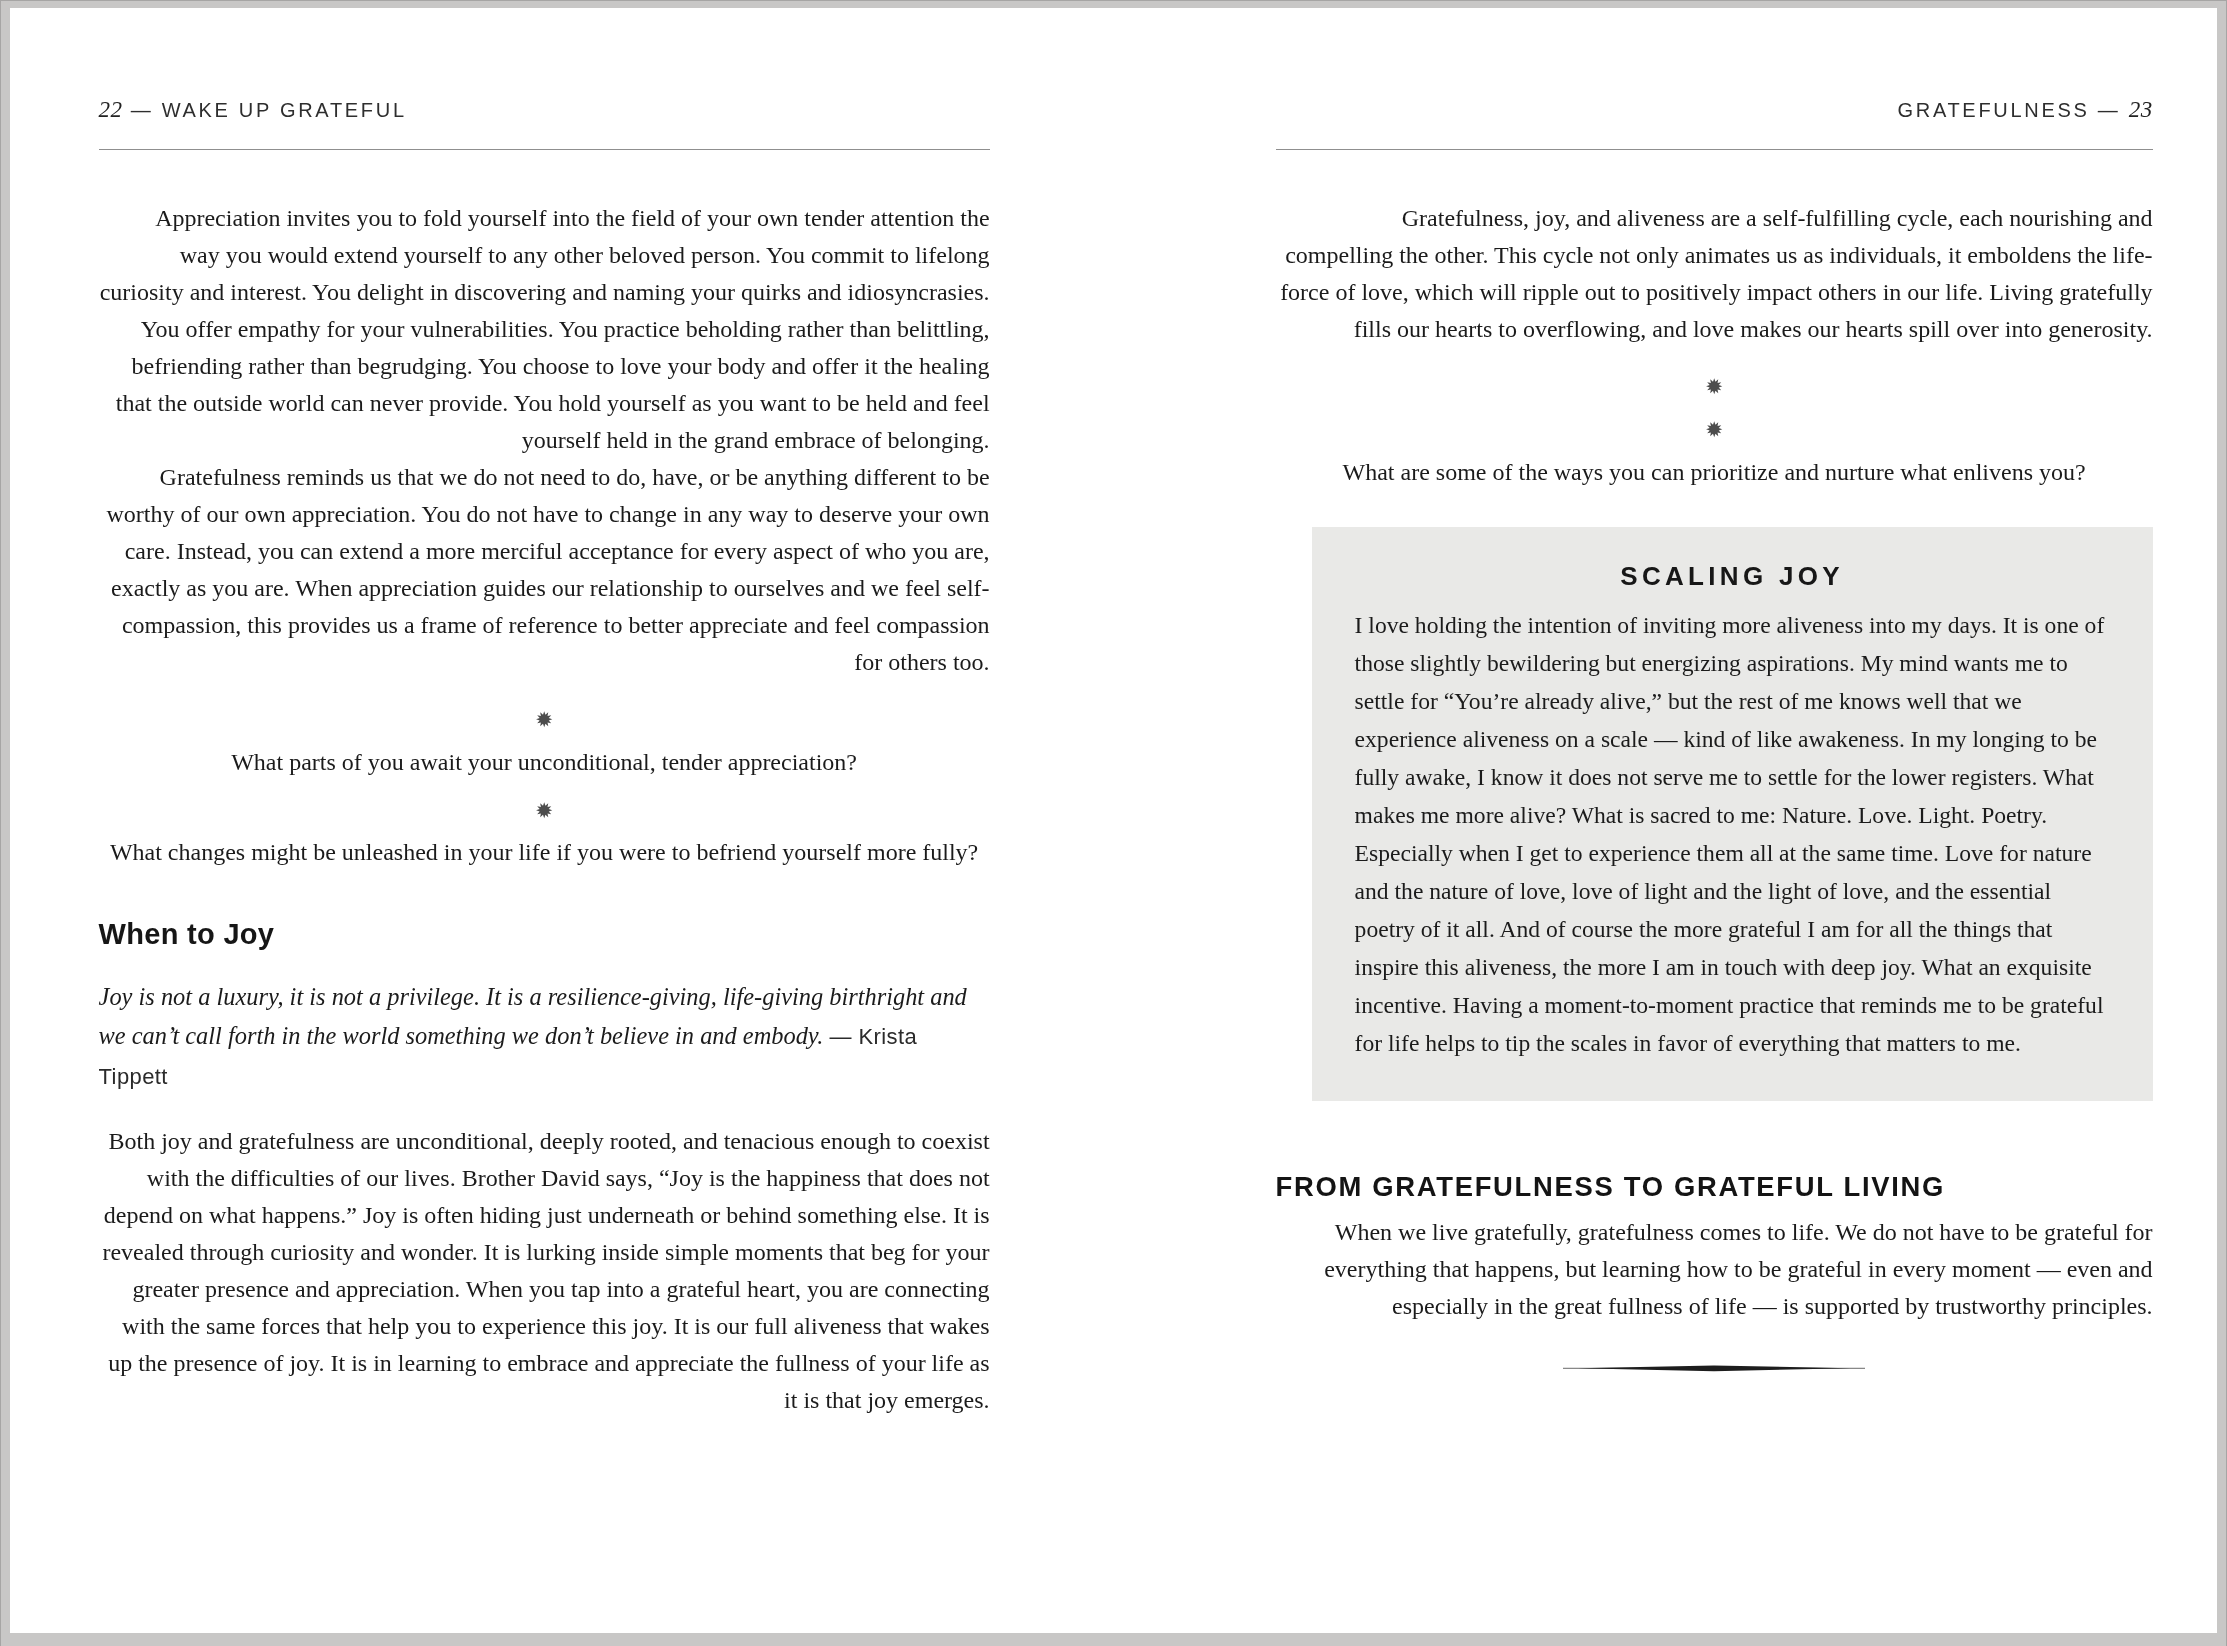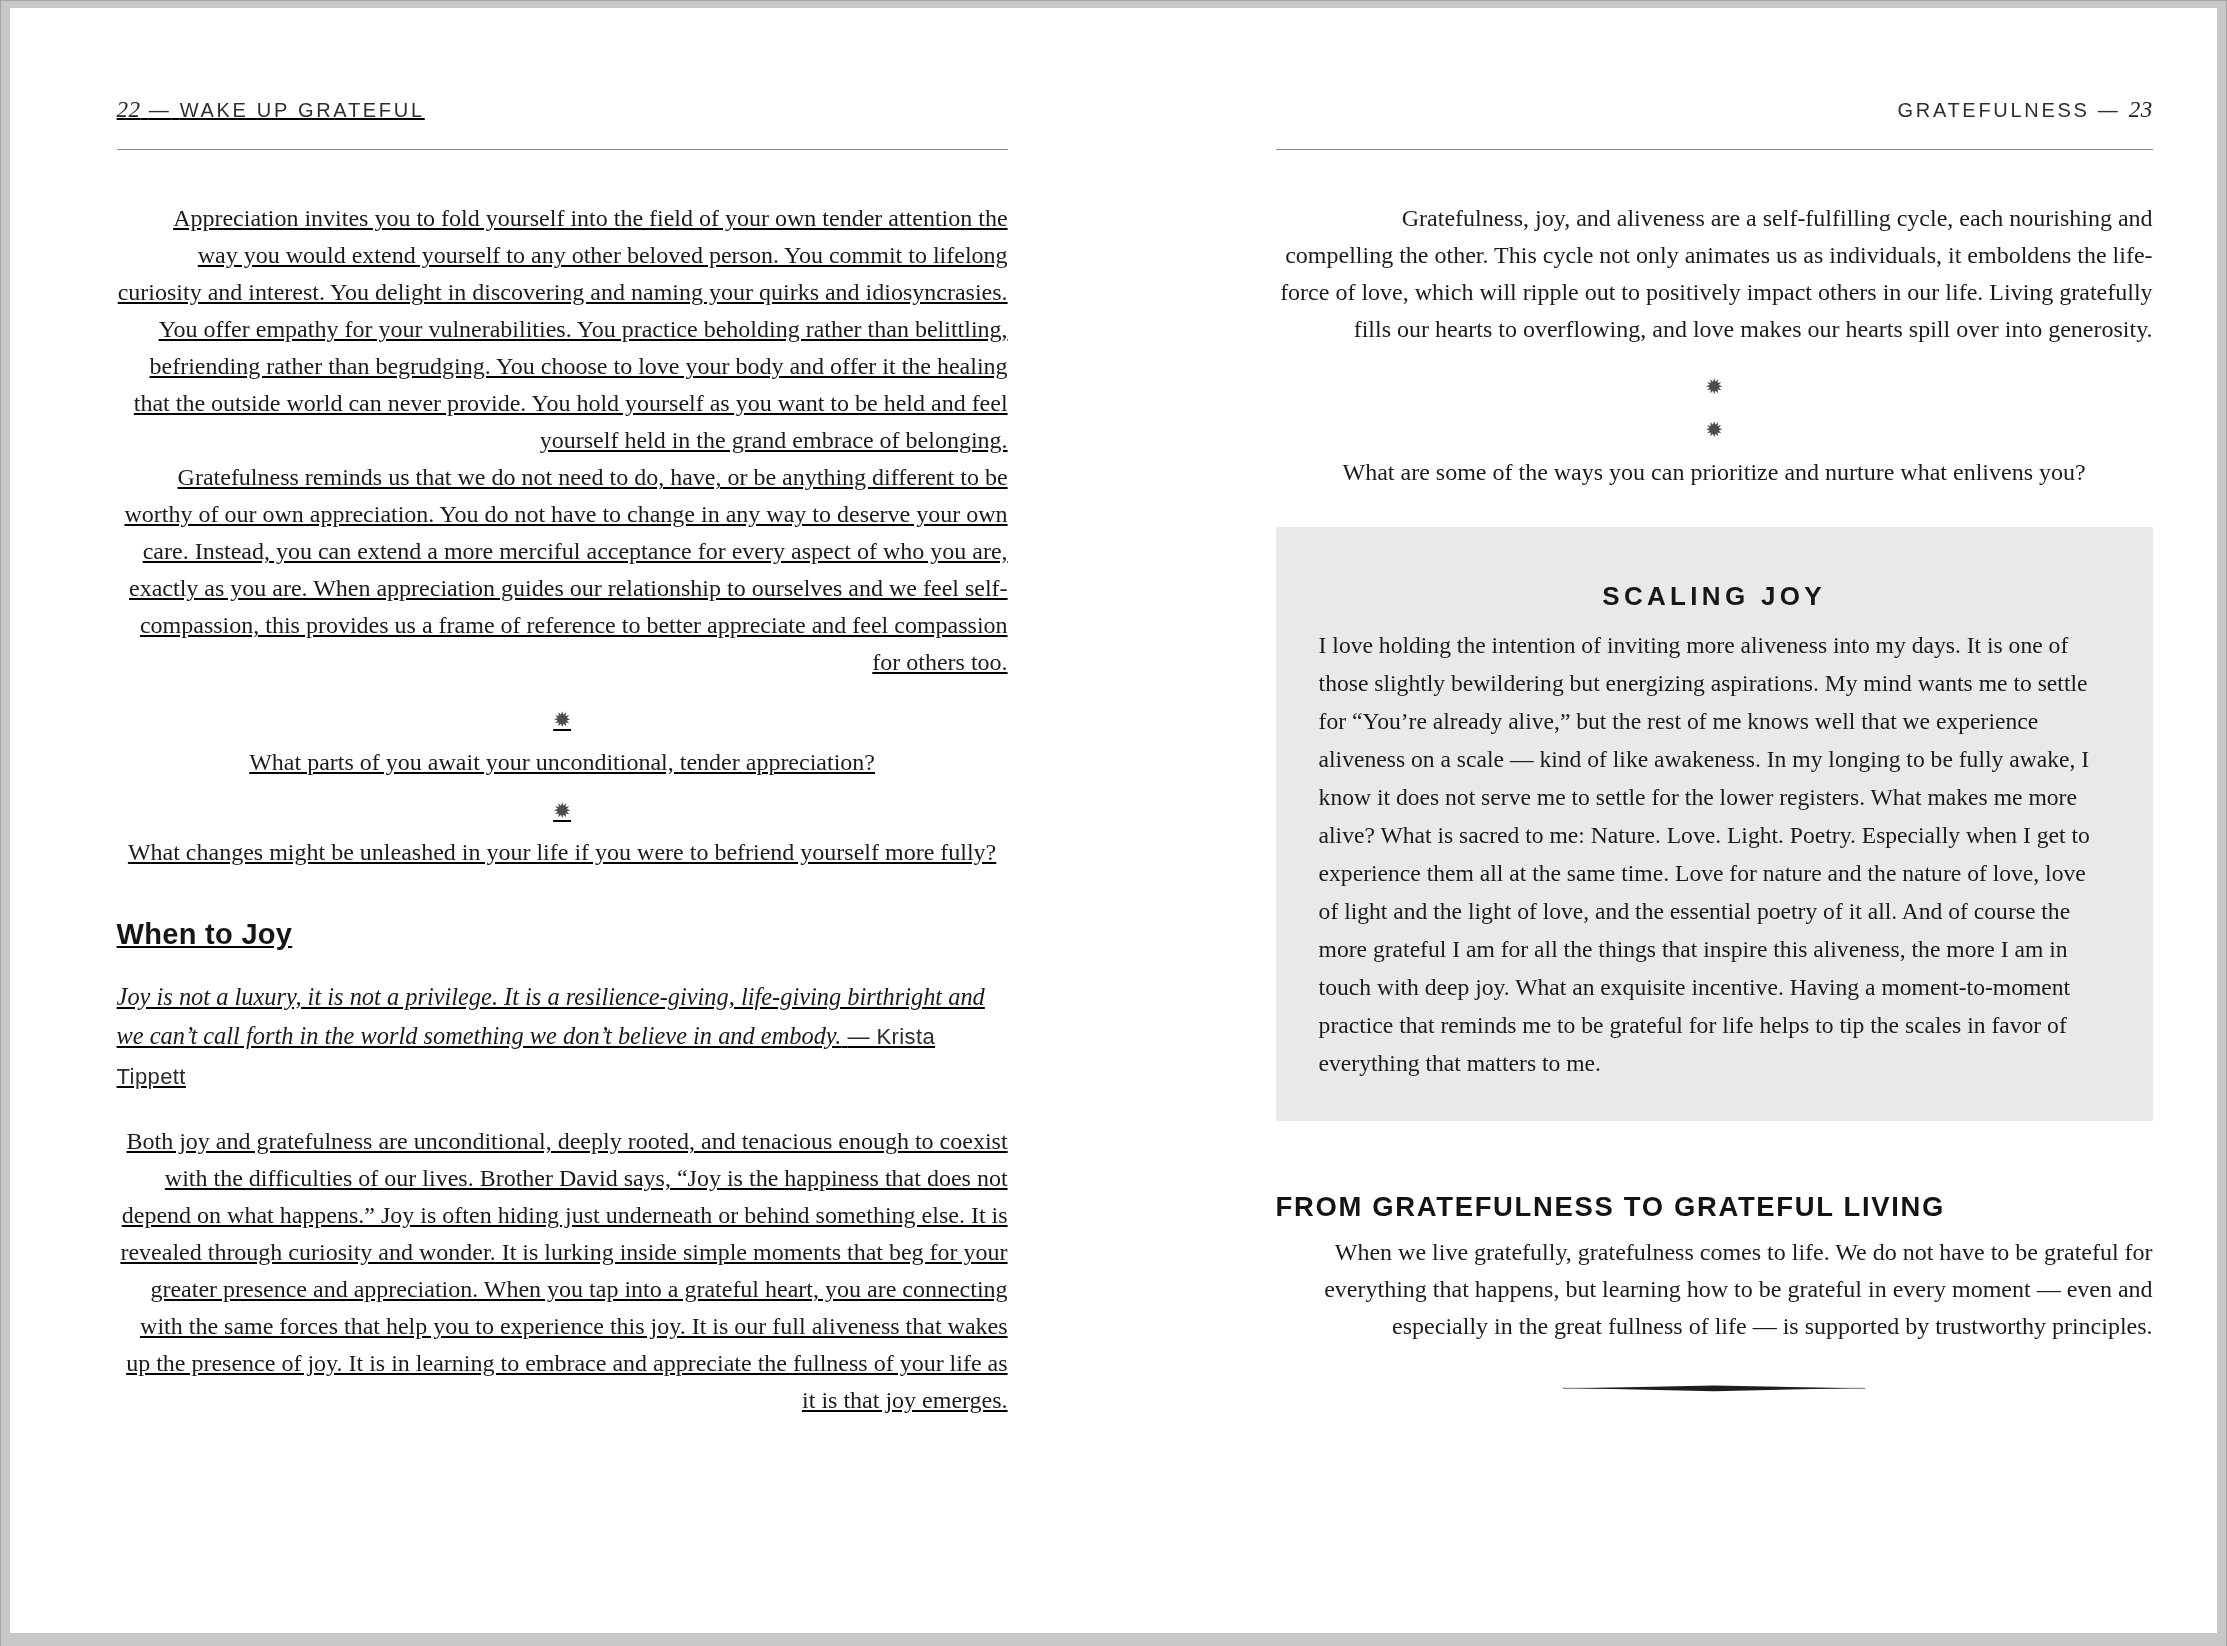--- a/index.html
+++ b/index.html
@@ -13,21 +13,21 @@
     position:absolute; inset:0;
     background:#c8c7c6;
     border:0.9px solid #a6a5a4;
     box-sizing:border-box;
   }
   .spread {
     position:absolute; left:8.6px; top:6.9px; right:8.6px; bottom:13px;
     background:#ffffff;
   }
   .col { position:absolute; top:0; }
-  .col-left  { left:107px;  width:891px;text-decoration:underline; }
+  .col-left  { left:89px;  width:891px; }
   .col-right { left:1266px; width:877px; }
 
   
   .page-header {
     margin-top:89px;
     font-family:"Liberation Sans", sans-serif;
     font-size:20px; line-height:26px;
     letter-spacing:2.7px; color:#2e2e2e;
     white-space:nowrap;
   }
@@ -70,21 +70,22 @@
     font-style:normal;
     font-family:"Liberation Sans", sans-serif;
     font-size:22px; letter-spacing:0.4px; color:#2b2b2b;
   }
   .after-quote { margin-top:27.4px; }
 
   
   .callout {
     margin-top:36px;
     background:#e9e9e7;
-    padding:53px 43px 39px 43px;
+    padding:33px 43px 39px 43px;
+    margin-left:36px;
   }
   .callout h3 {
     margin:0 0 13.7px 0; text-align:center;
     font-family:"Liberation Sans", sans-serif;
     font-weight:700; font-size:26px; line-height:33px;
     letter-spacing:4.3px; color:#171717;
   }
   .callout p {
     font-size:23.6px; line-height:38px; color:#1b1b1b;
   }

